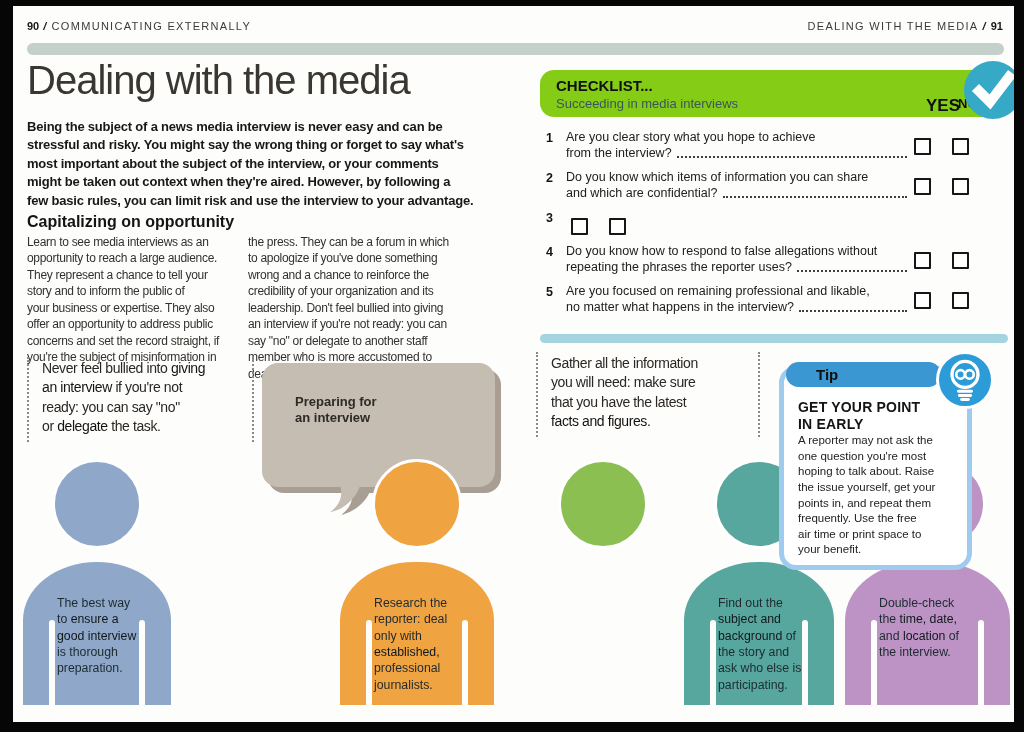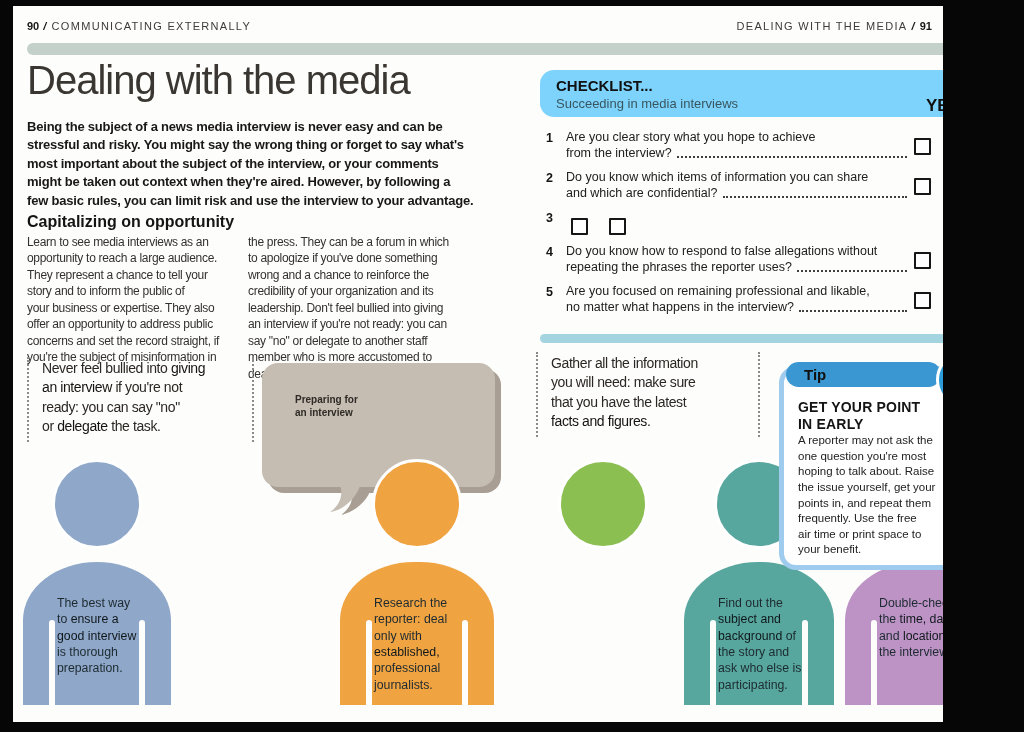--- a/index.html
+++ b/index.html
@@ -1,18 +1,18 @@
 <!DOCTYPE html>
 <html><head>
 <meta charset="utf-8">
 <style>
   * { margin:0; padding:0; box-sizing:border-box; }
   html,body { width:1024px; height:732px; overflow:hidden; background:#060606;
               font-family:"Liberation Sans", sans-serif; }
-  .page { position:absolute; left:13px; top:6px; width:930px; height:716px;
+  .page { position:absolute; left:13px; top:6px; width:1001px; height:716px;
           background:#fdfdfc; overflow:hidden; }
   .abs { position:absolute; }
   .b { font-weight:400; }
   .pre { white-space:pre-line; }
 
   
   .runhead { top:14px; font-size:11px; letter-spacing:1.3px; color:#3d3b38; }
   .runhead .num { font-weight:700; letter-spacing:0; color:#161616; }
   .runhead .slash { font-weight:700; font-style:italic; color:#161616; padding:0 4px; }
   .headbar { left:14px; top:37px; width:977px; height:12px; background:#c4d0ca; border-radius:6px; }
@@ -30,28 +30,28 @@
   .quote { border-left:2px dotted #8a8a8a; border-right:2px dotted #8a8a8a;
            padding:2px 6px 6px 13px; font-size:14px; line-height:1.38;
            letter-spacing:-0.4px; color:#2b2723; font-weight:400; }
   .quote .b { color:#16130f; }
   .quote1 { left:14px; top:351px; width:227px; }
   .quote2 { left:523px; top:346px; width:224px; }
 
   
   .bubble { left:249px; top:357px; width:233px; height:124px; background:#c5bcb2;
             border-radius:16px; box-shadow:6px 6px 0 0 #a89e93; z-index:1; }
-  .bubble-label { position:absolute; left:33px; top:31px; font-size:10px; font-weight:700;
+  .bubble-label { position:absolute; left:33px; top:31px; font-size:13px; font-weight:700;
                   color:#2e2a25; line-height:1.25; }
   .tail { left:317px; top:479px; z-index:1; }
 
   
   .checklist { left:527px; top:64px; width:468px; height:270px; }
   .ck-banner { position:absolute; left:0; top:0; width:468px; height:47px;
-               background:#7dd3fc; border-radius:14px;text-align:right; }
+               background:#84cc16; border-radius:14px;text-align:right; }
   .ck-title { position:absolute; left:16px; top:7px; font-size:15px; font-weight:700; color:#101010; }
   .ck-sub { position:absolute; left:16px; top:26px; font-size:13px; color:#39565f; }
   .ck-yes { position:absolute; left:386px; top:26px; font-size:17px; font-weight:700; color:#101010; }
   .ck-no  { position:absolute; left:418px; top:26px; font-size:13px; font-weight:700; color:#101010; }
   .ck-check { left:951px; top:55px; width:58px; height:58px; border-radius:50%;
               background:#35a9c6; z-index:5; }
   .ck-items { position:absolute; left:6px; top:60px; right:0; }
   .ck-item { display:flex; align-items:flex-start; margin-bottom:9px; }
   .ck-num { width:20px; font-size:12.5px; font-weight:700; color:#141414; padding-top:1px; }
   .ck-text { width:343px; font-size:12.5px; line-height:15.5px; color:#20201e; }
@@ -60,21 +60,21 @@
   .leader { flex:1; border-bottom:2px dotted #3f3f3f; margin:0 2px 3px 5px; }
   .ck-boxes { display:flex; gap:21px; margin-left:5px; padding-top:8px; }
   .ck-box { width:17px; height:17px; border:2.5px solid #161616; background:#fff; border-radius:1px; }
   .ck-bottombar { left:527px; top:328px; width:468px; height:9px; background:#a3d4e0; border-radius:5px; }
 
   
   .tipbox { left:766px; top:360px; width:193px; height:204px; background:#fff;
             border:5px solid #9ecbee; border-radius:17px; z-index:4; }
   .tip-pill { left:773px; top:356px; width:155px; height:25px; background:#3a97d2;
               border-radius:13px; z-index:5; font-size:15px; font-weight:700; color:#101010;
-              line-height:25px; padding-left:18px; }
+              line-height:25px; padding-left:30px; }
   .bulb { left:923px; top:345px; width:58px; height:58px; border-radius:50%;
           background:#2b9cd8; border:3px solid #fff; z-index:6; }
   .tip-head { position:absolute; left:14px; top:28px; font-size:14px; font-weight:700;
               color:#141414; line-height:1.2; letter-spacing:0.2px; }
   .tip-body { position:absolute; left:14px; top:62px; width:166px; font-size:11.5px;
               line-height:1.36; color:#222; }
 
   
   .figure { position:absolute; top:453px; height:246px; z-index:2; }
   .head { position:absolute; top:0; width:90px; height:90px; border-radius:50%;

